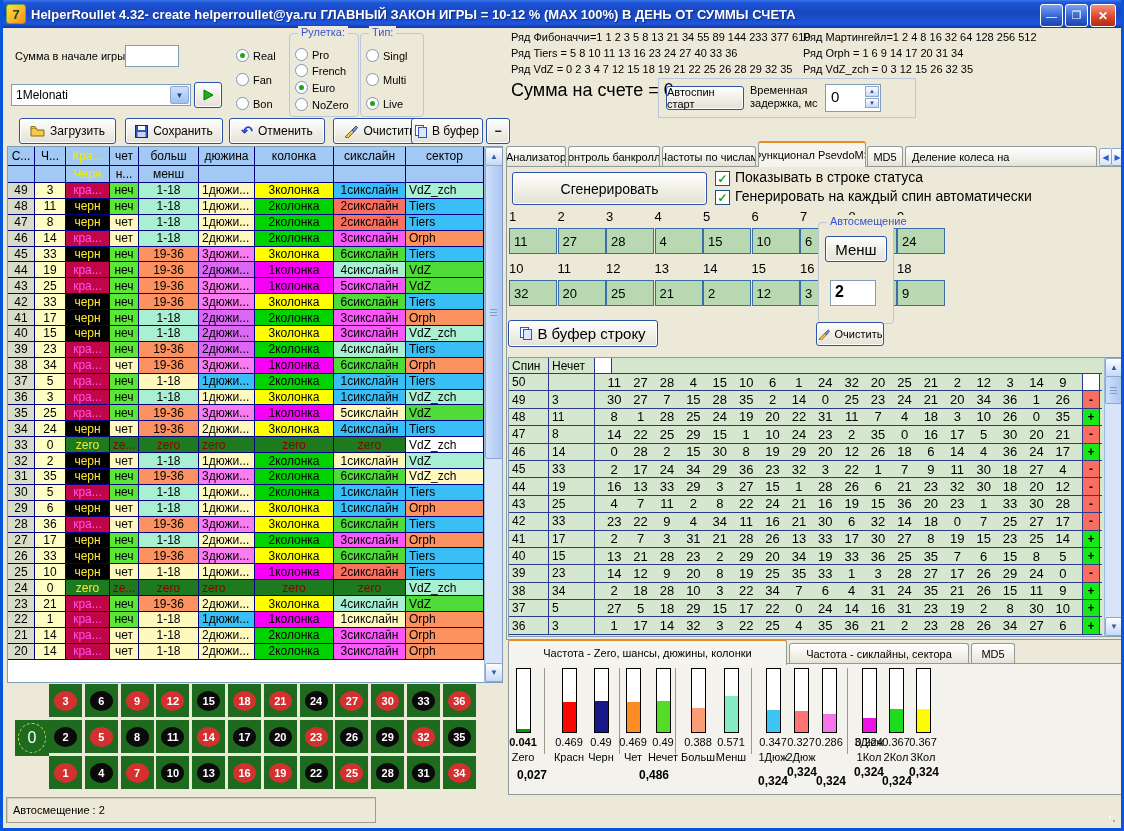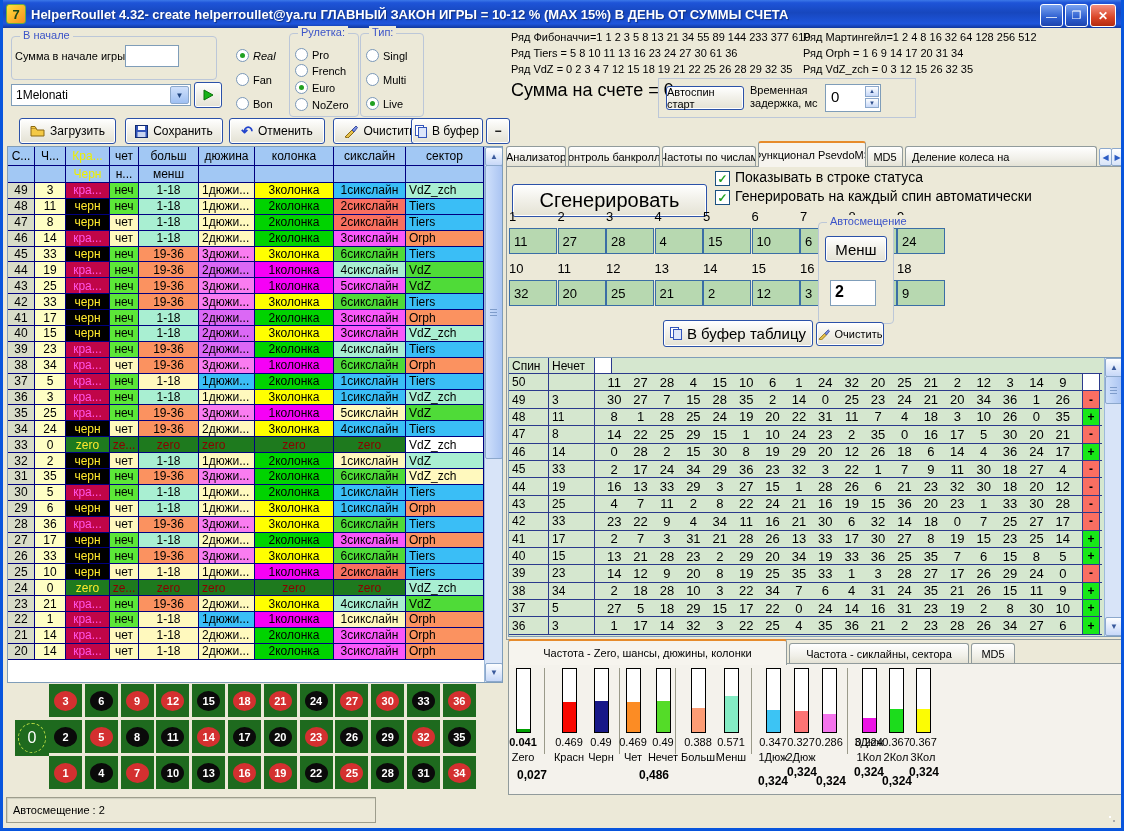--- a/index.html
+++ b/index.html
@@ -102,52 +102,49 @@
     background:radial-gradient(circle at 3px 3px,#fff 1px,transparent 1px),radial-gradient(circle at 7px 7px,#aaa 1px,transparent 1px);}
   .icon-svg{display:inline-block;}
 </style>
 </head>
 <body>
 
 <div class="win">
 
   <div class="titlebar">
     <div class="app-icon">7</div>
-    <div class="title-text">HelperRoullet 4.32- create helperroullet@ya.ru ГЛАВНЫЙ ЗАКОН ИГРЫ = 10-12 % (МАХ 15%) В ДЕНЬ ОТ СУММЫ СЧЕТА</div>
+    <div class="title-text">HelperRoullet 4.32- create helperroullet@ya.ru ГЛАВНЫЙ ЗАКОН ИГРЫ = 10-12 % (МАХ 100%) В ДЕНЬ ОТ СУММЫ СЧЕТА</div>
     <div class="tb-btns">
       <div class="tb-btn">—</div>
       <div class="tb-btn">❐</div>
       <div class="tb-btn close">✕</div>
     </div>
   </div>
 
-  <div class="fieldset" style="left:8px;top:36px;width:204px;height:42px;">
-    <div class="legend">В начале</div>
-  </div>
   <div class="lbl" style="left:12px;top:50px;">Сумма в начале игры</div>
   <input class="txt" style="left: 122px; top: 45px; width: 48px; height: 18px;" value="">
 
   <div class="txt" style="left:8px;top:84px;width:178px;height:20px;">
     <span style="position:absolute;left:4px;top:3px;">1Melonati</span>
     <span style="position:absolute;right:1px;top:1px;width:17px;height:16px;background:linear-gradient(180deg,#CFE0FB,#9FC0F2);border:1px solid #8CA8CC;border-radius:2px;font-size:8px;color:#20447E;display:flex;align-items:center;justify-content:center;">▼</span>
   </div>
   <div class="btn" style="left:191px;top:82px;width:26px;height:24px;">
     <svg class="icon-svg" width="12" height="12" viewBox="0 0 12 12">
         <polygon points="2,1 11,6 2,11" fill="#17B317" stroke="#0A700A"></polygon>
       </svg>
   </div>
 
   <div class="fieldset" style="left:286px;top:33px;width:68px;height:82px;">
     <div class="legend">Рулетка:</div>
   </div>
   <div class="fieldset" style="left:357px;top:33px;width:62px;height:82px;">
     <div class="legend">Тип:</div>
   </div>
   <div id="radios">
-      <div class="radio sel" style="left: 233px; top: 49px; font-style: italic;">
+      <div class="radio sel" style="left: 233px; top: 49px;">
         <span class="circ"></span>
         <span>Real</span>
       </div>
       <div class="radio" style="left: 233px; top: 73px;">
         <span class="circ"></span>
         <span>Fan</span>
       </div>
       <div class="radio" style="left: 233px; top: 97px;">
         <span class="circ"></span>
         <span>Bon</span>
@@ -688,21 +685,21 @@
       <div class="bcell" style="left: 400px; top: 72px; height: 33px;">
         <div class="bdot" style="background: rgb(10, 10, 10);">31</div>
       </div>
       <div class="bcell" style="left: 435.8px; top: 72px; height: 33px;">
         <div class="bdot" style="background: rgb(212, 48, 48);">34</div>
       </div>
     </div>
 
   <div class="series" style="left:508px;top:31px;">Ряд Фибоначчи=1 1 2 3 5 8 13 21 34 55 89 144 233 377 610</div>
   <div class="series" style="left:800px;top:31px;">Ряд Мартингейл=1 2 4 8 16 32 64 128 256 512</div>
-  <div class="series" style="left:508px;top:47px;">Ряд Tiers = 5 8 10 11 13 16 23 24 27 30 61 36</div>
+  <div class="series" style="left:508px;top:47px;">Ряд Tiers = 5 8 10 11 13 16 23 24 27 40 33 36</div>
   <div class="series" style="left:800px;top:47px;">Ряд Orph = 1 6 9 14 17 20 31 34</div>
   <div class="series" style="left:508px;top:63px;">Ряд VdZ = 0 2 3 4 7 12 15 18 19 21 22 25 26 28 29 32 35</div>
   <div class="series" style="left:800px;top:63px;">Ряд VdZ_zch = 0 3 12 15 26 32 35</div>
 
   <div class="bigsum">Сумма на счете = 0</div>
 
   <div style="position:absolute;left:655px;top:78px;width:256px;height:38px;border:1px solid #BCC7D8;"></div>
   <div class="btn" style="left:663px;top:86px;width:76px;height:22px;font-size:11px;">Автоспин старт</div>
   <div class="lbl" style="left:747px;top:84px;">Временная</div>
   <div class="lbl" style="left:747px;top:97px;">задержка, мс</div>
@@ -719,21 +716,21 @@
       <div class="tab" style="left: 565px; width: 92px; top: 146px; justify-content: center;">Контроль банкролла</div>
       <div class="tab" style="left: 659px; width: 94px; top: 146px; justify-content: center;">Частоты по числам</div>
       <div class="tab active" style="left: 755px; width: 108px; top: 141px; justify-content: center;">Функционал PsevdoMS</div>
       <div class="tab" style="left: 864px; width: 36px; top: 146px; justify-content: center;">MD5</div>
       <div class="tab" style="left: 902px; width: 192px; top: 146px; justify-content: flex-start;">Деление колеса на</div>
     </div>
   <div class="tsarr" style="left:1096px;top:148px;">◀</div>
   <div class="tsarr" style="left:1108px;top:148px;">▶</div>
   <div class="tabpanel" style="left:503px;top:166px;width:617px;height:472px;"></div>
 
-  <div class="btn" style="left:509px;top:184px;width:193px;height:31px;font-size:20px;z-index:4;">Сгенерировать</div>
+  <div class="btn" style="left:509px;top:172px;width:193px;height:31px;font-size:14px;z-index:4;">Сгенерировать</div>
   <div class="chk" style="left:712px;top:169px;z-index:4;">
     <div class="box">✓</div>
     <span>Показывать в строке статуса</span>
   </div>
   <div class="chk" style="left:712px;top:188px;z-index:4;">
     <div class="box">✓</div>
     <span>Генерировать на каждый спин автоматически</span>
   </div>
   <div id="gengrid" style="z-index:4;position:absolute;left:0;top:0;">
       <div class="ghead" style="left: 506px; top: 209px;">1</div>
@@ -775,26 +772,26 @@
     </div>
 
   <div class="fieldset" style="left:815px;top:222px;width:74px;height:100px;z-index:4;background:#ECE9D8;">
     <div class="legend">Автосмещение</div>
   </div>
   <div class="btn" style="left:822px;top:236px;width:60px;height:24px;font-size:15px;z-index:5;">Менш</div>
   <div class="txt" style="left:827px;top:280px;width:44px;height:24px;z-index:5;font-size:16px;font-weight:bold;">
     <span style="position:absolute;left:4px;top:2px;">2</span>
   </div>
 
-  <div class="btn" style="left:660px;top:320px;width:148px;height:25px;font-size:15px;z-index:4;">
+  <div class="btn" style="left:505px;top:320px;width:148px;height:25px;font-size:15px;z-index:4;">
     <svg class="icon-svg" width="12" height="13" viewBox="0 0 12 13">
         <rect x="0.5" y="0.5" width="8" height="10" fill="#fff" stroke="#3355BB"></rect>
         <rect x="3.5" y="2.5" width="8" height="10" fill="#DDE6FA" stroke="#3355BB"></rect>
       </svg>
-    <span>В буфер таблицу</span>
+    <span>В буфер строку</span>
   </div>
   <div class="btn" style="left:813px;top:322px;width:66px;height:22px;font-size:11px;z-index:4;">
     <svg class="icon-svg" width="12" height="11" viewBox="0 0 14 13">
         <path d="M1 12 L8 5 l2 2 L4 13 z" fill="#E8C24A" stroke="#8A6914"></path>
         <path d="M8 5 L12 1 l1.5 1.5 L10 7 z" fill="#7A8EE0" stroke="#3A4EA0"></path>
       </svg>
     <span>Очистить</span>
   </div>
 
   <div class="rtab">

